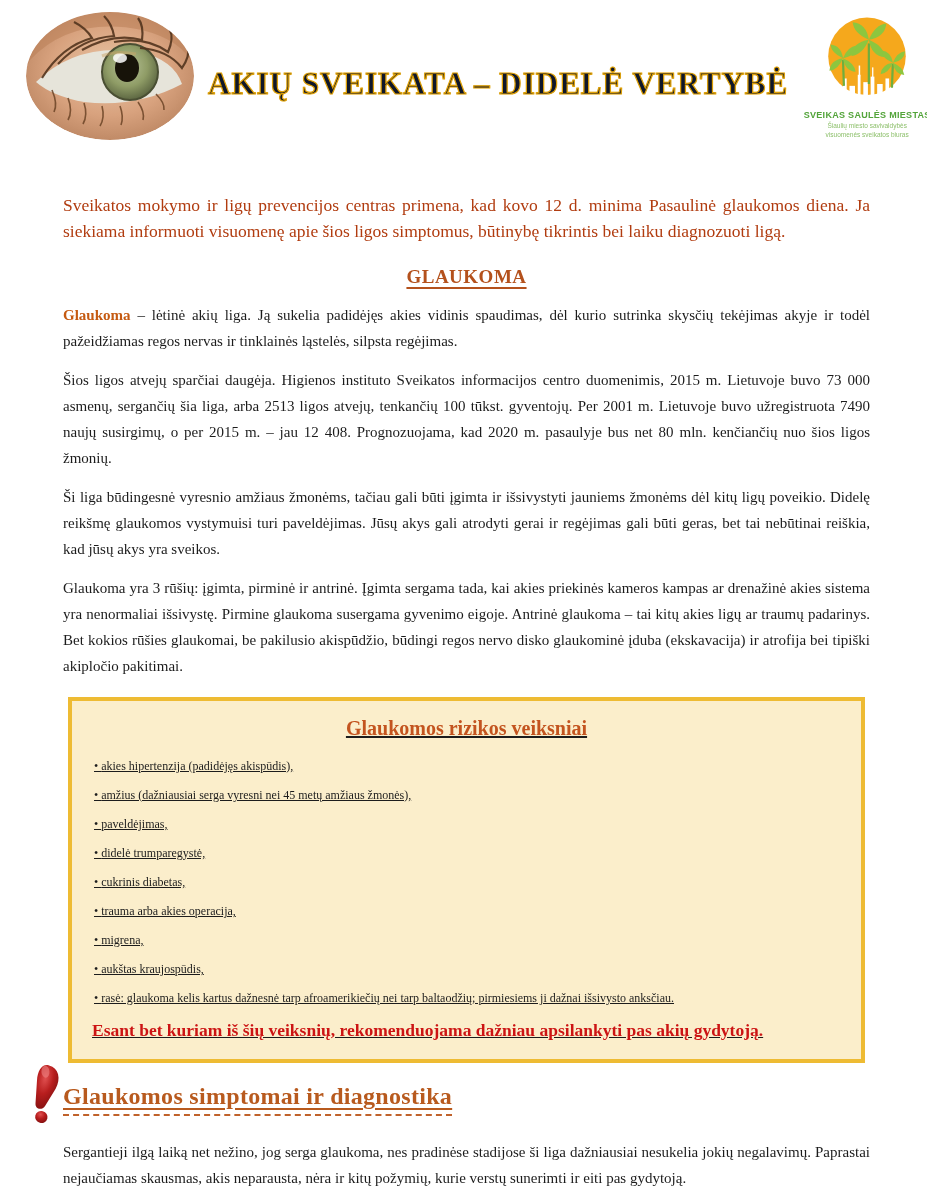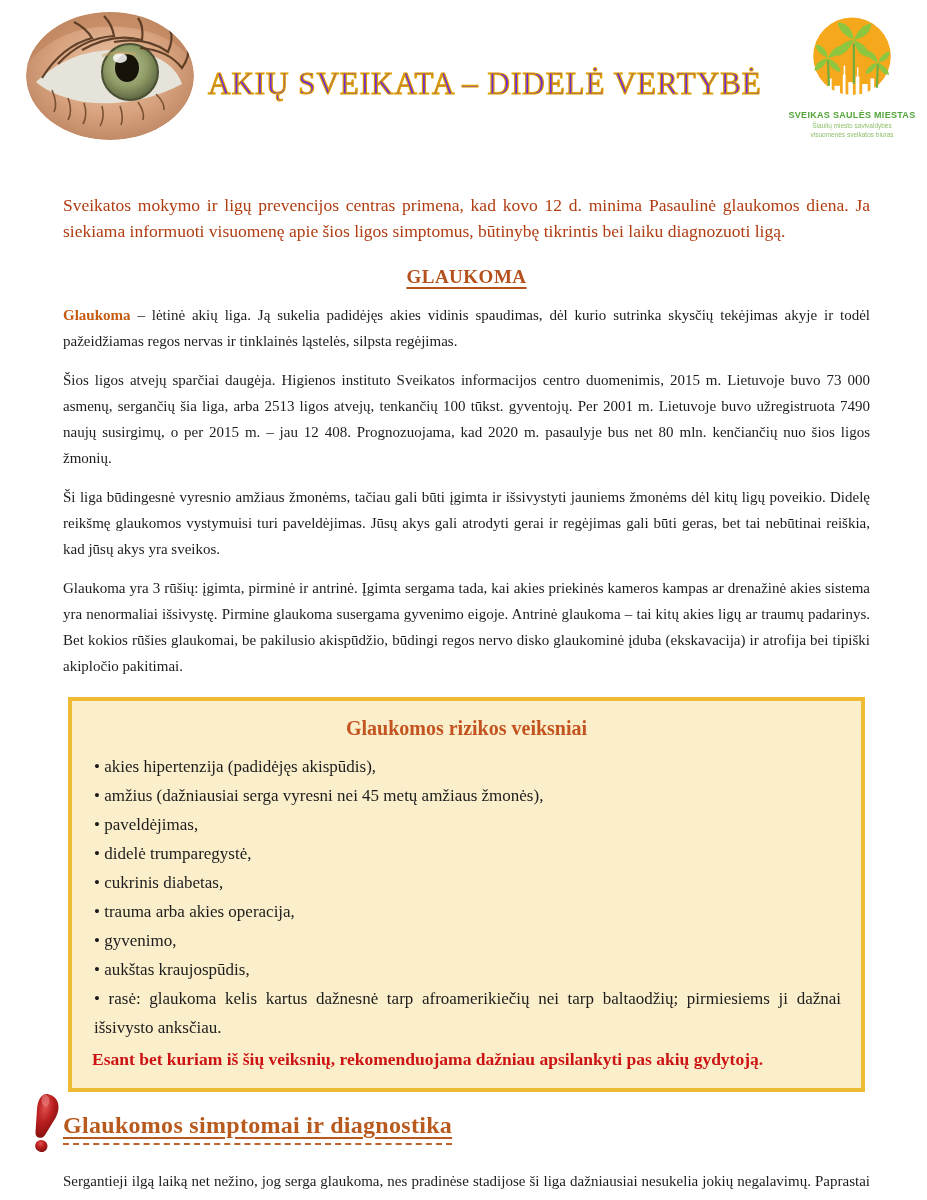--- a/index.html
+++ b/index.html
@@ -11,24 +11,25 @@
     font-family:"Liberation Serif", serif;
     color:#1c1c1c;
     overflow:hidden;
   }
   
   .header{display:flex;align-items:flex-start;padding:8px 6px 0 22px;height:158px;box-sizing:border-box;}
   .eye-photo{width:176px;height:142px;flex:0 0 auto;}
   .title{
     flex:1;
     margin:58px 10px 0 10px;
+    text-align:center;
     font-size:31px;
-    font-weight:normal;
+    font-weight:bold;
     letter-spacing:1px;
-    color:#6d28d9;
+    color:#0f172a;
     -webkit-text-stroke:1.2px #dd9f06;
     text-shadow:0 0 1px #e8ab10;
     white-space:nowrap;
   }
   .logo{width:138px;flex:0 0 auto;text-align:center;margin-top:4px;}
   .logo svg{display:block;margin:0 auto;}
   .logo-name{font-family:"Liberation Sans",sans-serif;font-size:9px;font-weight:bold;color:#53a43a;letter-spacing:.3px;margin-top:2px;white-space:nowrap;}
   .logo-sub{font-family:"Liberation Sans",sans-serif;font-size:6.5px;color:#8cbf6a;line-height:1.35;margin-top:2px;}
   
   .content{padding:0 57px 0 63px;}
@@ -44,24 +45,25 @@
     letter-spacing:.5px;
   }
   .para{font-size:15px;line-height:26px;text-align:justify;margin:0 0 13px 0;}
   .lead-word{font-weight:bold;color:#c55a11;}
   
   .risk-box{
     margin:18px 5px 0 5px;
     border:4px solid #eebb33;
     background:#fbeecb;
     padding:10px 20px 14px 20px;
+    text-decoration:underline;
   }
   .risk-heading{margin:6px 0 12px 0;text-align:center;font-size:20px;font-weight:bold;color:#c3541f;}
   .risk-list{list-style:none;margin:0;padding:0 0 0 2px;}
-  .risk-list li{font-size:17px;line-height:29px;text-align:justify;}
+  .risk-list li{font-size:12px;line-height:29px;text-align:justify;}
   .risk-list li::before{content:"\2022  ";}
   .risk-note{margin:4px 0 2px 0;text-align:left;font-size:17.5px;font-weight:bold;color:#cc1414;line-height:26px;}
   
   .symptoms-row{position:relative;margin:16px 0 16px 0;min-height:44px;}
   .excl-icon{position:absolute;left:-40px;top:-16px;width:42px;height:62px;}
   .h-symptoms{
     display:inline-block;margin:4px 0 0 0;
     font-size:24px;font-weight:bold;color:#b85a1e;letter-spacing:.3px;
     text-decoration:underline;text-decoration-thickness:2px;text-underline-offset:4px;
     border-bottom:2.5px dashed #c0622b;padding-bottom:4px;
@@ -191,21 +193,21 @@
 
     <div class="risk-box">
       <h3 class="risk-heading">Glaukomos rizikos veiksniai</h3>
       <ul class="risk-list">
         <li><span>akies hipertenzija (padidėjęs akispūdis),</span></li>
         <li><span>amžius (dažniausiai serga vyresni nei 45 metų amžiaus žmonės),</span></li>
         <li><span>paveldėjimas,</span></li>
         <li><span>didelė trumparegystė,</span></li>
         <li><span>cukrinis diabetas,</span></li>
         <li><span>trauma arba akies operacija,</span></li>
-        <li><span>gyvenimo,</span></li>
+        <li><span>migrena,</span></li>
         <li><span>aukštas kraujospūdis,</span></li>
         <li><span>rasė: glaukoma kelis kartus dažnesnė tarp afroamerikiečių nei tarp baltaodžių; pirmiesiems ji dažnai išsivysto anksčiau.</span></li>
       </ul>
       <p class="risk-note">Esant bet kuriam iš šių veiksnių, rekomenduojama dažniau apsilankyti pas akių gydytoją.</p>
     </div>
 
     <div class="symptoms-row">
       <span class="excl-icon">
         <svg width="42" height="62" viewBox="0 0 42 62">
           <defs>

